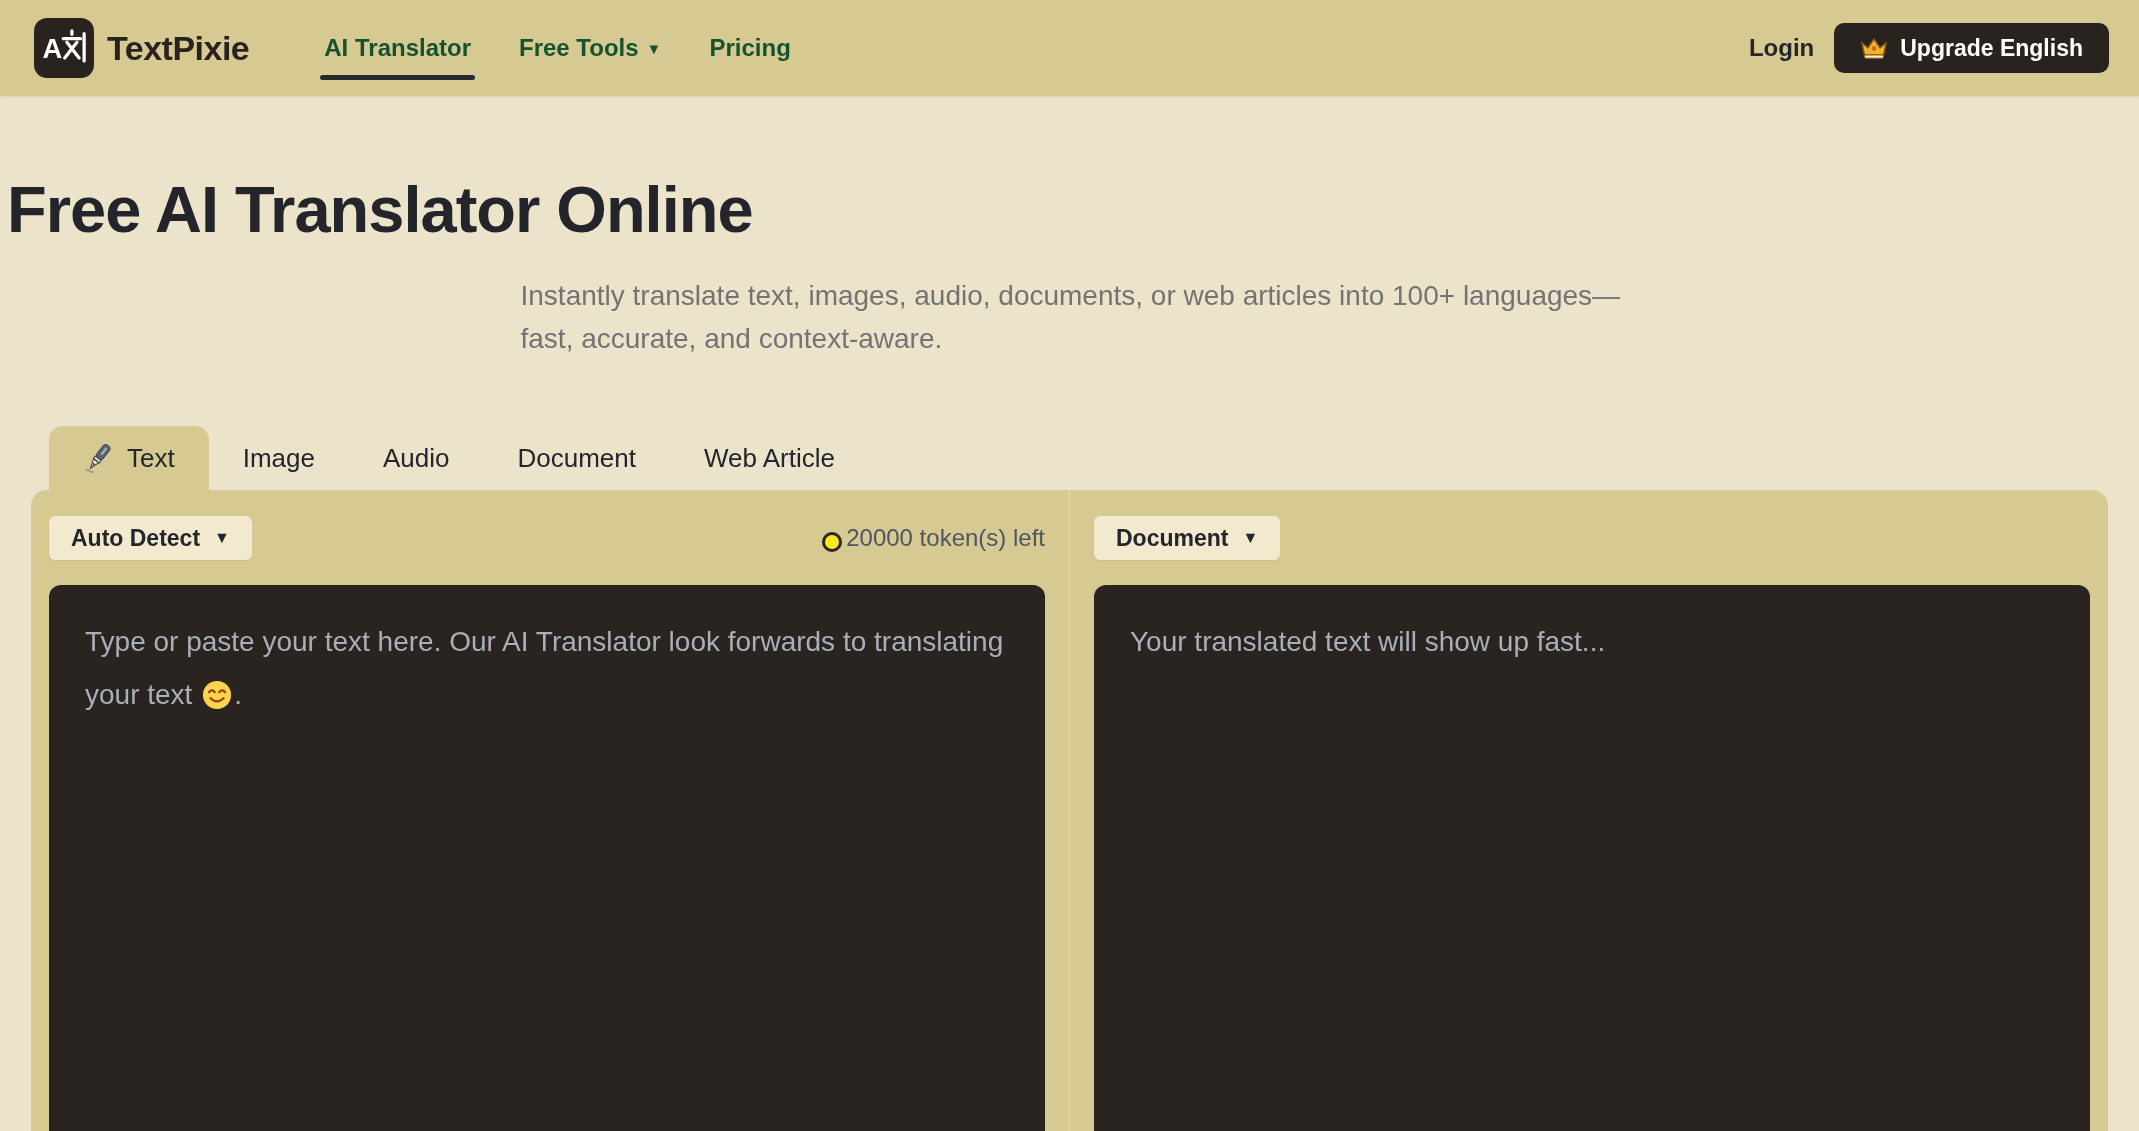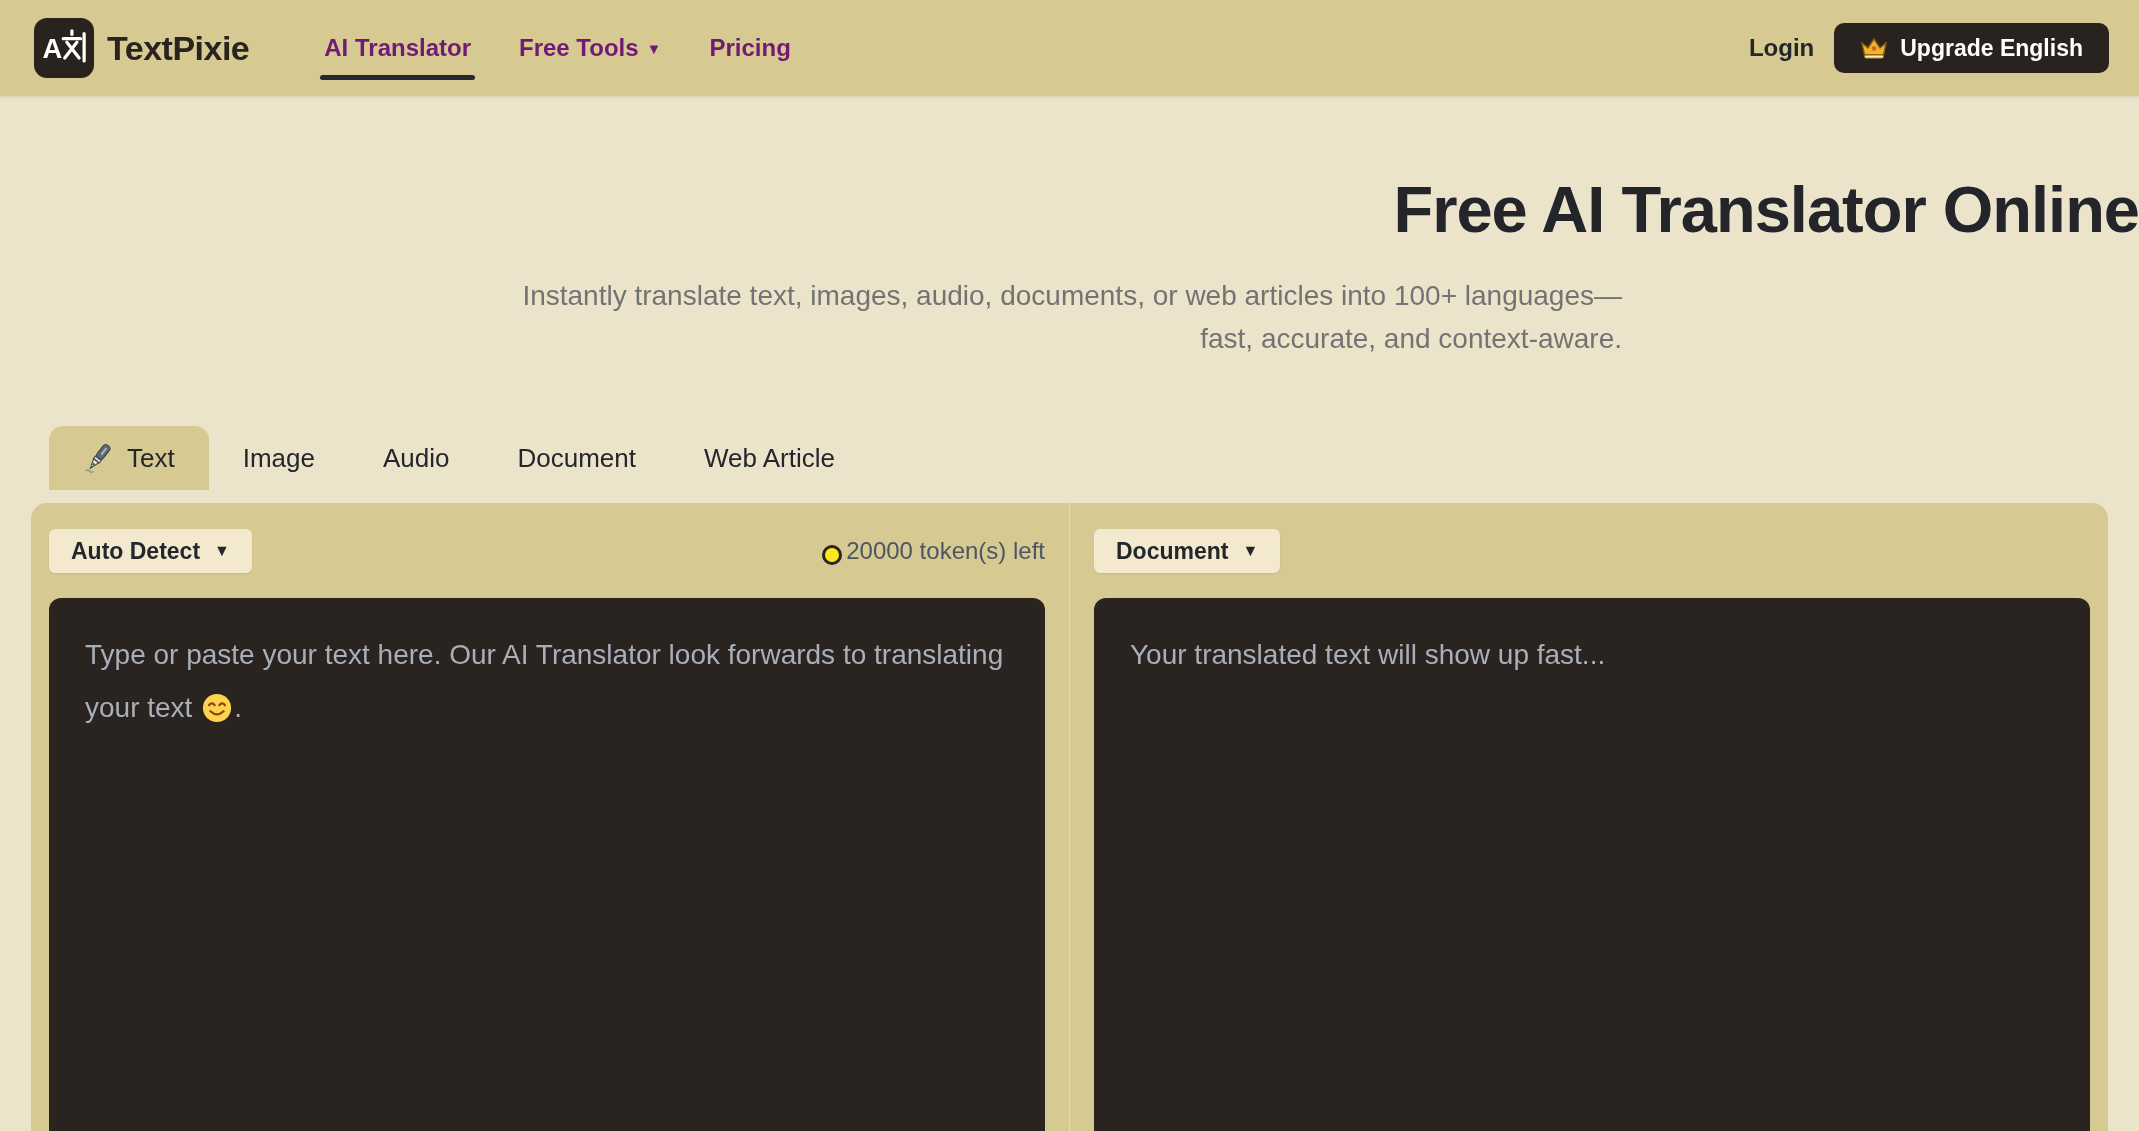--- a/index.html
+++ b/index.html
@@ -18,43 +18,43 @@
     position:relative; z-index:5;
   }
   .nav-left { display:flex; align-items:center; flex:1; }
   .logo-box {
     width:60px; height:60px; background:#29231f; border-radius:13px;
     display:flex; align-items:center; justify-content:center;
     flex:0 0 auto;
   }
   .brand-name { font-size:34px; font-weight:700; color:#29231f; margin-left:13px; letter-spacing:-.5px; }
   .nav-links { display:flex; align-items:center; margin-left:75px; gap:48px; }
-  .nav-link { font-size:24px; font-weight:700; color:#701a75; text-decoration:none; cursor:pointer; position:relative; padding:10px 0; }
+  .nav-link { font-size:24px; font-weight:700; color:#14532d; text-decoration:none; cursor:pointer; position:relative; padding:10px 0; }
   .nav-link .caret { font-size:15px; margin-left:8px; vertical-align:2px; }
   .nav-link.active::after {
     content:""; position:absolute; left:-4px; right:-4px; bottom:-8px;
     height:5px; background:#262a2e; border-radius:3px;
   }
   .nav-right { display:flex; align-items:center; gap:20px; }
   .login-link { font-size:24px; font-weight:700; color:#23262b; cursor:pointer; }
   .upgrade-btn {
     background:#29231f; color:#fff; border:none; cursor:pointer;
     font-family:inherit; font-size:23px; font-weight:700;
     border-radius:10px; height:50px; padding:0 26px;
     display:flex; align-items:center; gap:12px;
   }
   
-  .hero { text-align:right; }
+  .hero { text-align:left;margin-left:7px; }
   .hero h1 { margin-top:76px; font-size:65px; font-weight:700; color:#23252b; letter-spacing:-1px; }
   .hero .subtitle {
     margin:28px auto 0; max-width:1105px;
     font-size:28px; line-height:1.52; color:#737373;
   }
   
-  .tabs-row { display:flex; align-items:stretch; margin:66px 0 13px 49px; height:64px; }
+  .tabs-row { display:flex; align-items:stretch; margin:66px 0 0 49px; height:64px; }
   .tab {
     display:flex; align-items:center; gap:14px;
     padding:0 34px; font-size:26px; color:#23262b; cursor:pointer;
     border-radius:14px 14px 0 0;
   }
   .tab.active { background:#d6c992; font-weight:400; }
   .tab .tab-icon { display:flex; }
   
   .panel {
     margin:0 31px; height:700px;

